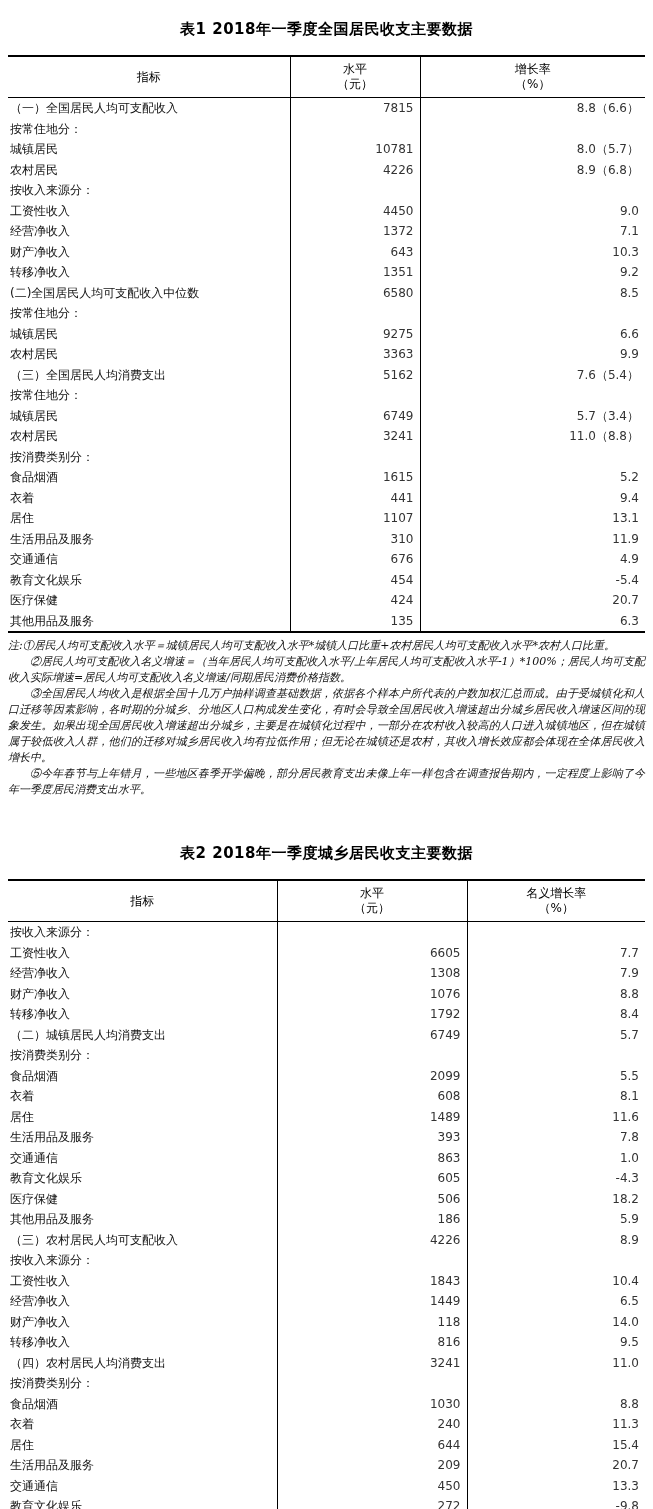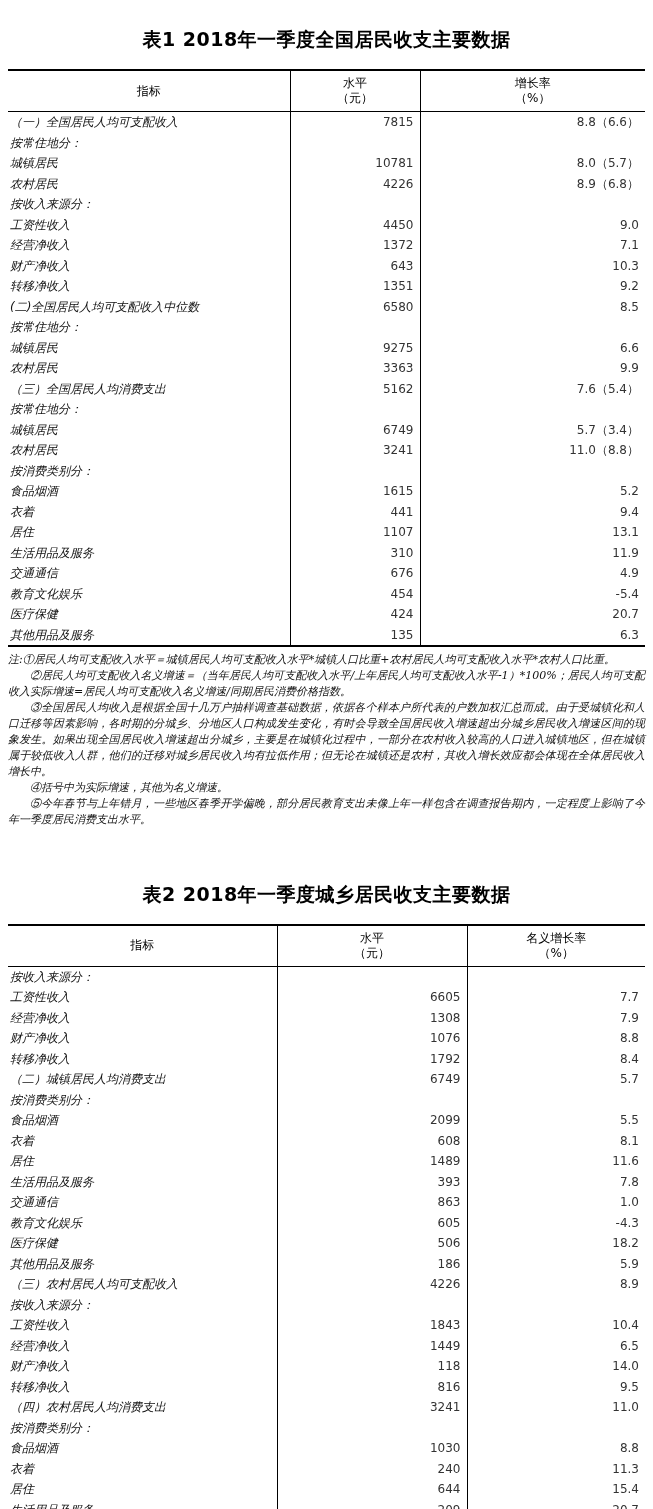--- a/index.html
+++ b/index.html
@@ -13,24 +13,24 @@
     color: #1a1a1a;
     -webkit-font-smoothing: none;
   }
   .page {
     width: 653px;
     box-sizing: border-box;
     padding: 0 8px 6px 8px;
   }
   .table-title {
     text-align: center;
-    font-size: 19px;
+    font-size: 15px;
     font-weight: bold;
     letter-spacing: 0.5px;
-    padding-top: 27px;
+    padding-top: 20px;
     padding-bottom: 16px;
     color: #000;
   }
   table.stat {
     width: 100%;
     border-collapse: collapse;
     table-layout: fixed;
     font-size: 11.5px;
   }
   table.stat td, table.stat th {
@@ -57,21 +57,20 @@
     line-height: 20.5px;
     font-size: 12px;
     color: #2a2a2a;
     white-space: nowrap;
     overflow: hidden;
   }
   table.stat tbody td.label {
     text-align: left;
     padding-left: 2px;
     color: #111;
-    font-style: italic;
   }
   table.stat tbody td.num {
     text-align: right;
     padding-right: 6px;
     border-left: 1.2px solid #000;
     color: #333;
   }
   table.stat tbody tr.last-row td {
     border-bottom: 2.5px solid #000;
   }
@@ -256,21 +255,20 @@
           <td class="num">135</td>
           <td class="num">6.3</td>
         </tr>
       </tbody>
   </table>
 
   <div class="notes">
     <p>注:①居民人均可支配收入水平＝城镇居民人均可支配收入水平*城镇人口比重+农村居民人均可支配收入水平*农村人口比重。</p>
     <p class="ind">②居民人均可支配收入名义增速＝（当年居民人均可支配收入水平/上年居民人均可支配收入水平-1）*100%；居民人均可支配收入实际增速=居民人均可支配收入名义增速/同期居民消费价格指数。</p>
     <p class="ind">③全国居民人均收入是根据全国十几万户抽样调查基础数据，依据各个样本户所代表的户数加权汇总而成。由于受城镇化和人口迁移等因素影响，各时期的分城乡、分地区人口构成发生变化，有时会导致全国居民收入增速超出分城乡居民收入增速区间的现象发生。如果出现全国居民收入增速超出分城乡，主要是在城镇化过程中，一部分在农村收入较高的人口进入城镇地区，但在城镇属于较低收入人群，他们的迁移对城乡居民收入均有拉低作用；但无论在城镇还是农村，其收入增长效应都会体现在全体居民收入增长中。</p>
-    <p class="ind">④括号中为实际增速，其他为名义增速。</p>
     <p class="ind">⑤今年春节与上年错月，一些地区春季开学偏晚，部分居民教育支出未像上年一样包含在调查报告期内，一定程度上影响了今年一季度居民消费支出水平。</p>
   </div>
 
   <div class="spacer-between"></div>
 
   <div class="table-title">表2  2018年一季度城乡居民收支主要数据</div>
 
   <table class="stat">
     <colgroup>
       <col style="width:269px">

